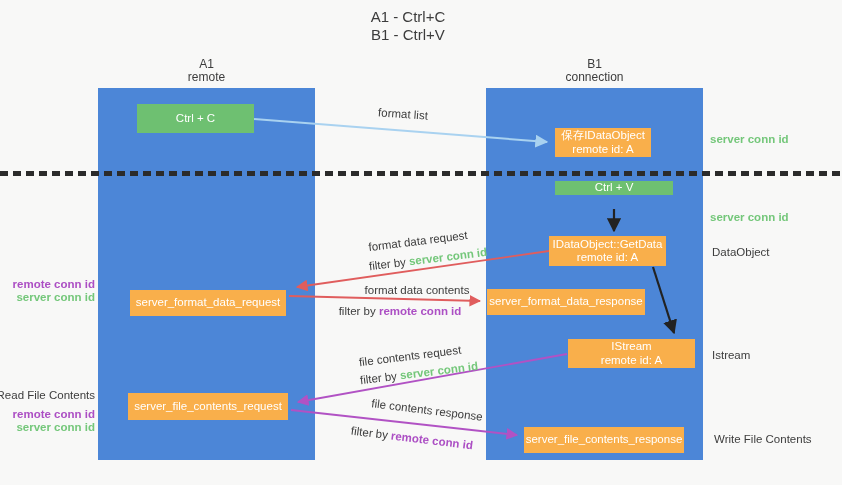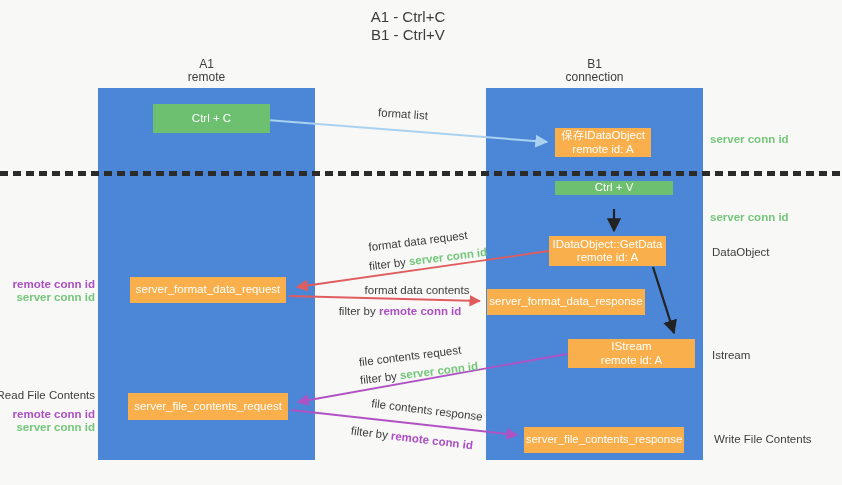--- a/index.html
+++ b/index.html
@@ -16,25 +16,25 @@
   .lane-header.b { left:486px; width:217px; top:58px; }
   .lane { position:absolute; top:88px; width:217px; height:372px; background:#4c86d7; }
   .lane.a { left:98px; }
   .lane.b { left:486px; }
   .dashed-line { position:absolute; left:0; top:171px; width:842px; height:5px;
     background:repeating-linear-gradient(90deg,#2b2b2b 0 8px,transparent 8px 13px); }
   .box { position:absolute; display:flex; flex-direction:column; align-items:center; justify-content:center;
     color:#ffffff; font-size:11.5px; line-height:13.5px; text-align:center; white-space:nowrap; }
   .box.orange { background:#f9af4b; }
   .box.green  { background:#6ec071; }
-  .b-ctrl-c   { left:137px; top:104px; width:117px; height:29px;margin-left:16px; }
+  .b-ctrl-c   { left:137px; top:104px; width:117px; height:29px; }
   .b-save     { left:555px; top:128px; width:96px; height:29px; }
   .b-ctrl-v   { left:555px; top:181px; width:118px; height:14px; }
   .b-getdata  { left:549px; top:236px; width:117px; height:30px; }
-  .b-fmt-req  { left:130px; top:277px; width:156px; height:26px; }
+  .b-fmt-req  { left:130px; top:290px; width:156px; height:26px; }
   .b-fmt-res  { left:487px; top:289px; width:158px; height:26px; }
   .b-istream  { left:568px; top:339px; width:127px; height:29px; }
   .b-file-req { left:128px; top:393px; width:160px; height:27px; }
   .b-file-res { left:524px; top:427px; width:160px; height:26px; }
   .edge-label { position:absolute; font-size:11.5px; color:#3d3d3d; white-space:nowrap;
     transform:translate(-50%,-50%) rotate(var(--r,0deg)); }
   .green-id  { color:#74c77a; font-weight:bold; }
   .purple-id { color:#ac4fc4; font-weight:bold; }
   .side-label { position:absolute; font-size:11.5px; white-space:nowrap; color:#3d3d3d; }
   .side-label.green  { color:#74c77a; font-weight:bold; }

